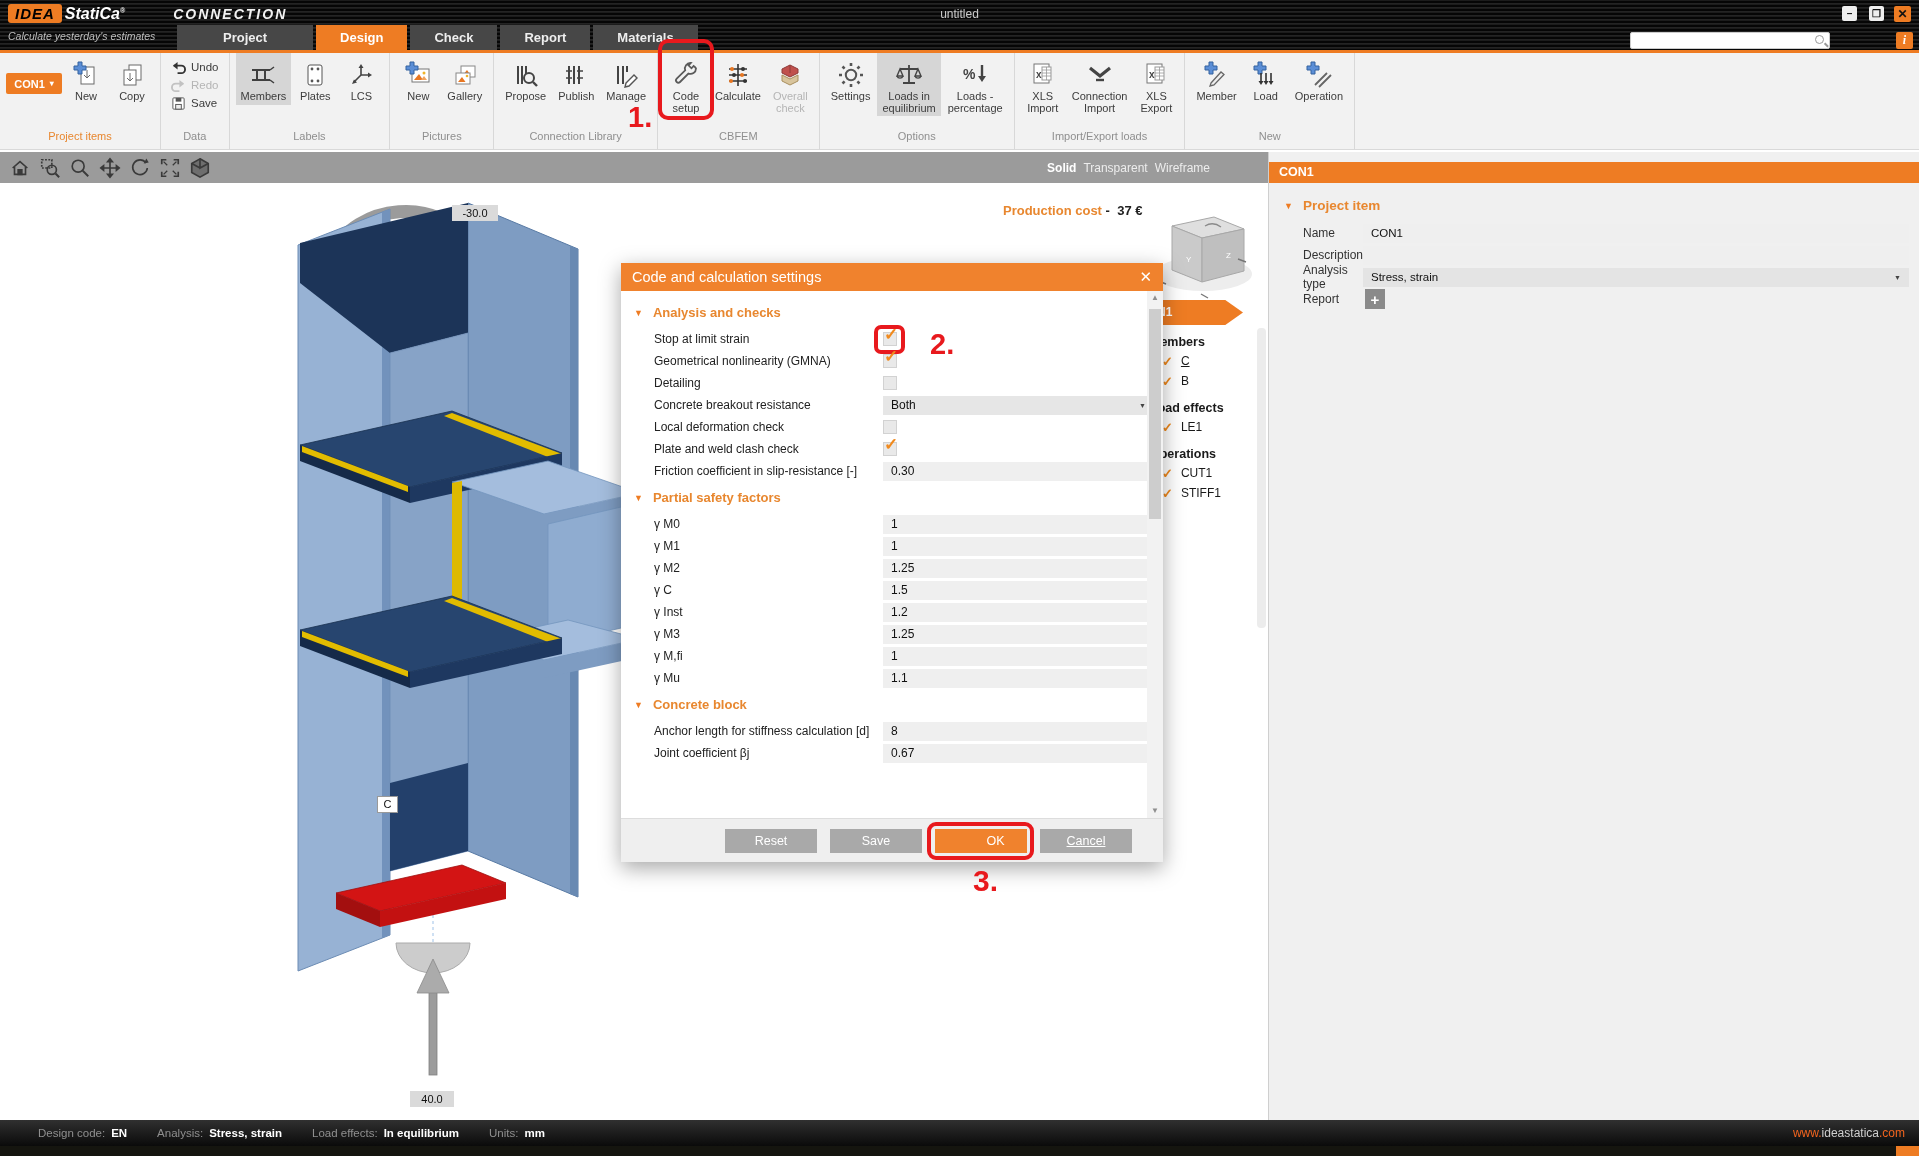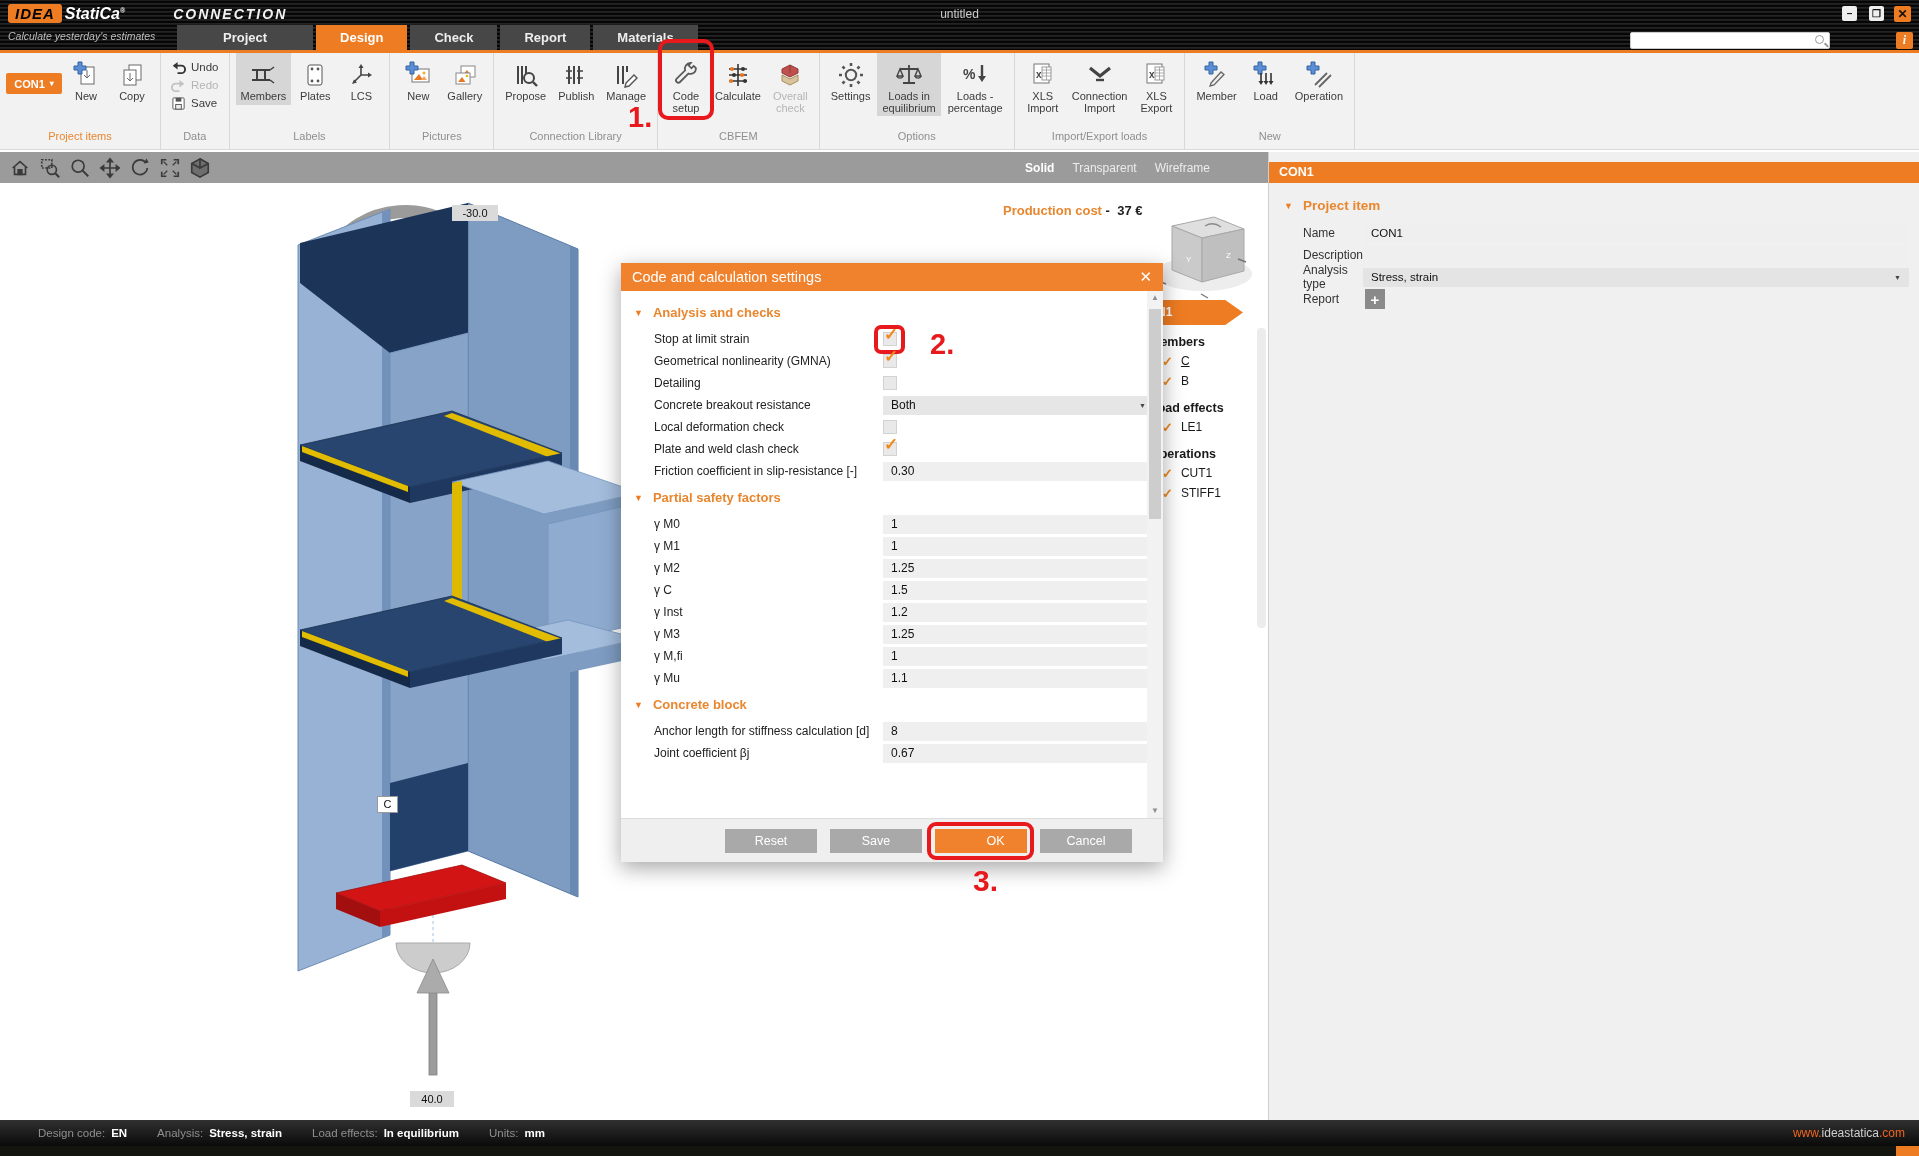--- a/index.html
+++ b/index.html
@@ -58,21 +58,21 @@
      display:flex;align-items:center;justify-content:center;gap:5px;}
   .con-caret{font-size:8px;}
   
   .ann-ring1{position:absolute;left:-6px;top:-14px;right:-6px;bottom:-4px;border:4px solid #E8191D;border-radius:10px;pointer-events:none;}
   .ann-num1{position:absolute;left:-36px;bottom:-18px;font-size:29px;font-weight:bold;color:#E8191D;}
 
   
   #viewtoolbar{position:absolute;left:0;top:152px;width:1268px;height:31px;background:#9B9B9B;
      display:flex;align-items:center;padding:0 6px;}
   .vt-btn{width:27px;height:27px;display:flex;align-items:center;justify-content:center;margin-right:3px;}
-  .vt-modes{margin-left:auto;display:flex;gap:18px;padding-right:52px;font-size:12px;color:#EDEDED;}
+  .vt-modes{margin-left:auto;display:flex;gap:7px;padding-right:52px;font-size:12px;color:#EDEDED;}
   .vt-mode.active{color:#fff;font-weight:bold;}
 
   
   #viewport{position:absolute;left:0;top:183px;width:1268px;height:937px;background:#fff;overflow:hidden;}
   #scene{position:absolute;left:0;top:0;}
   .vp-label{position:absolute;background:#DADADA;color:#111;font-size:11px;text-align:center;line-height:16px;}
   #lbl-moment{left:452px;top:22px;width:46px;height:16px;}
   #lbl-force{left:410px;top:908px;width:44px;height:16px;}
   #lbl-member{left:377px;top:613px;width:21px;height:17px;background:#fff;border:1px solid #999;line-height:15px;}
   .prodcost{position:absolute;left:1003px;top:20px;font-size:13px;}
@@ -856,21 +856,21 @@
     <div class="dlg-scrollbar">
       <span class="dsb-arrow dsb-up">▲</span>
       <span class="dsb-thumb"></span>
       <span class="dsb-arrow dsb-down">▼</span>
     </div>
     <div class="dlg-footer" id="dlg-footer">
       <span class="ann-ring3"></span>
     <span class="dlg-btn" style="left: 104px;">Reset</span>
         <span class="dlg-btn" style="left: 209px;">Save</span>
         <span class="dlg-btn ok" style="left: 314px; padding-left: 29px;">OK</span>
-        <span class="dlg-btn" style="left: 419px;">Cancel</span>
+        <span class="dlg-btn" style="left: 419px; text-decoration: underline;">Cancel</span>
       </div>
     <span class="ann-num3">3.</span>
   </div>
 
   <div id="rightpanel">
     <div class="rp-header">CON1</div>
     <div class="rp-section">
       <span class="tri">▼</span>
       <span>Project item</span>
     </div>

